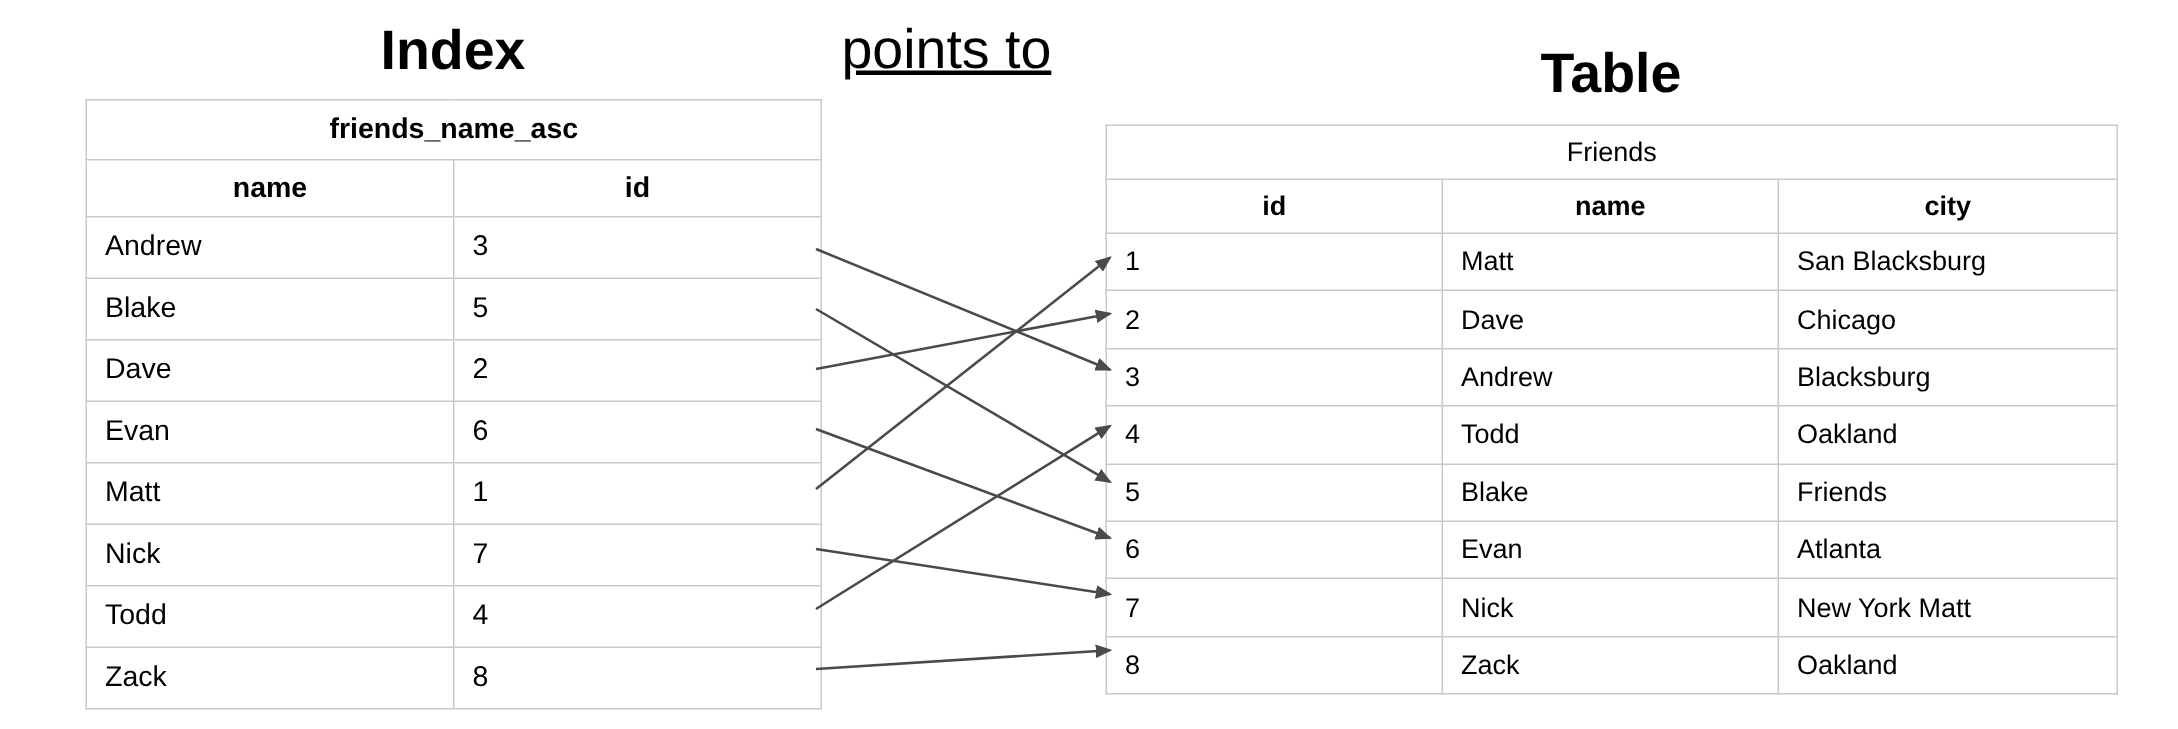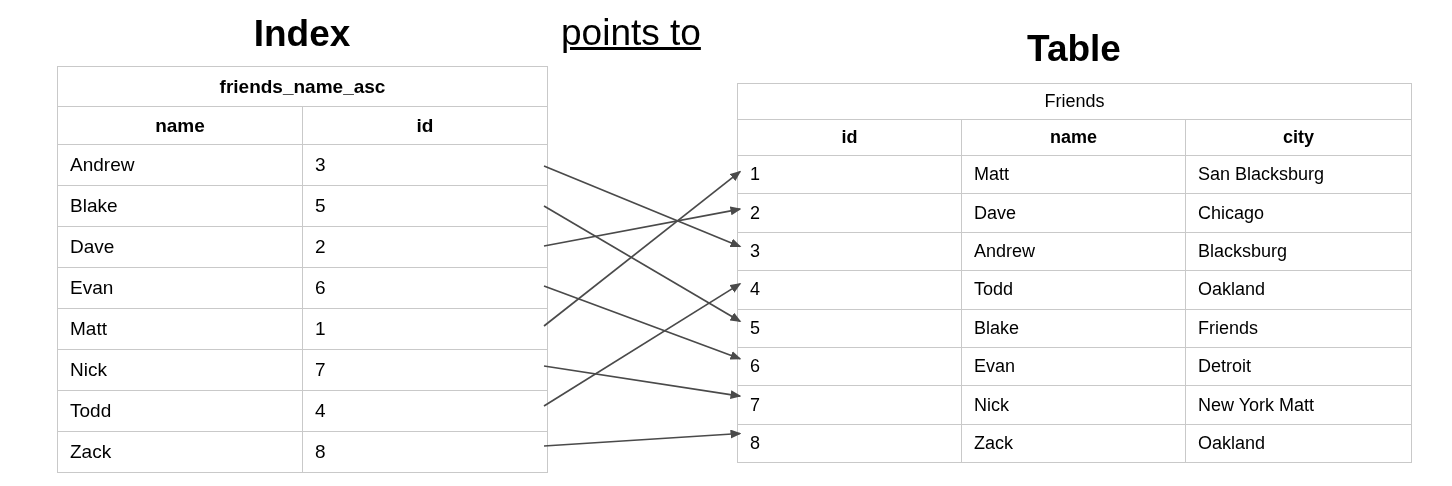--- a/index.html
+++ b/index.html
@@ -149,21 +149,21 @@
       <td>Oakland</td>
     </tr>
     <tr class="data">
       <td>5</td>
       <td>Blake</td>
       <td>Friends</td>
     </tr>
     <tr class="data">
       <td>6</td>
       <td>Evan</td>
-      <td>Detroit</td>
+      <td>Atlanta</td>
     </tr>
     <tr class="data">
       <td>7</td>
       <td>Nick</td>
       <td>New York Matt</td>
     </tr>
     <tr class="data">
       <td>8</td>
       <td>Zack</td>
       <td>Oakland</td>

